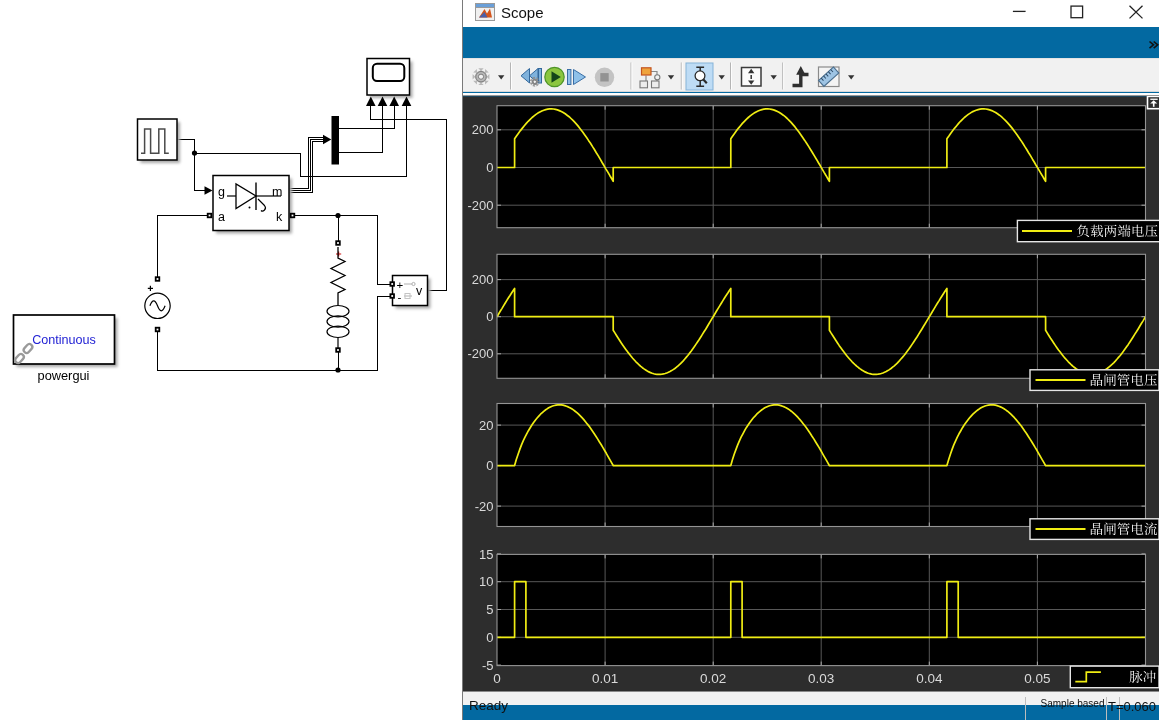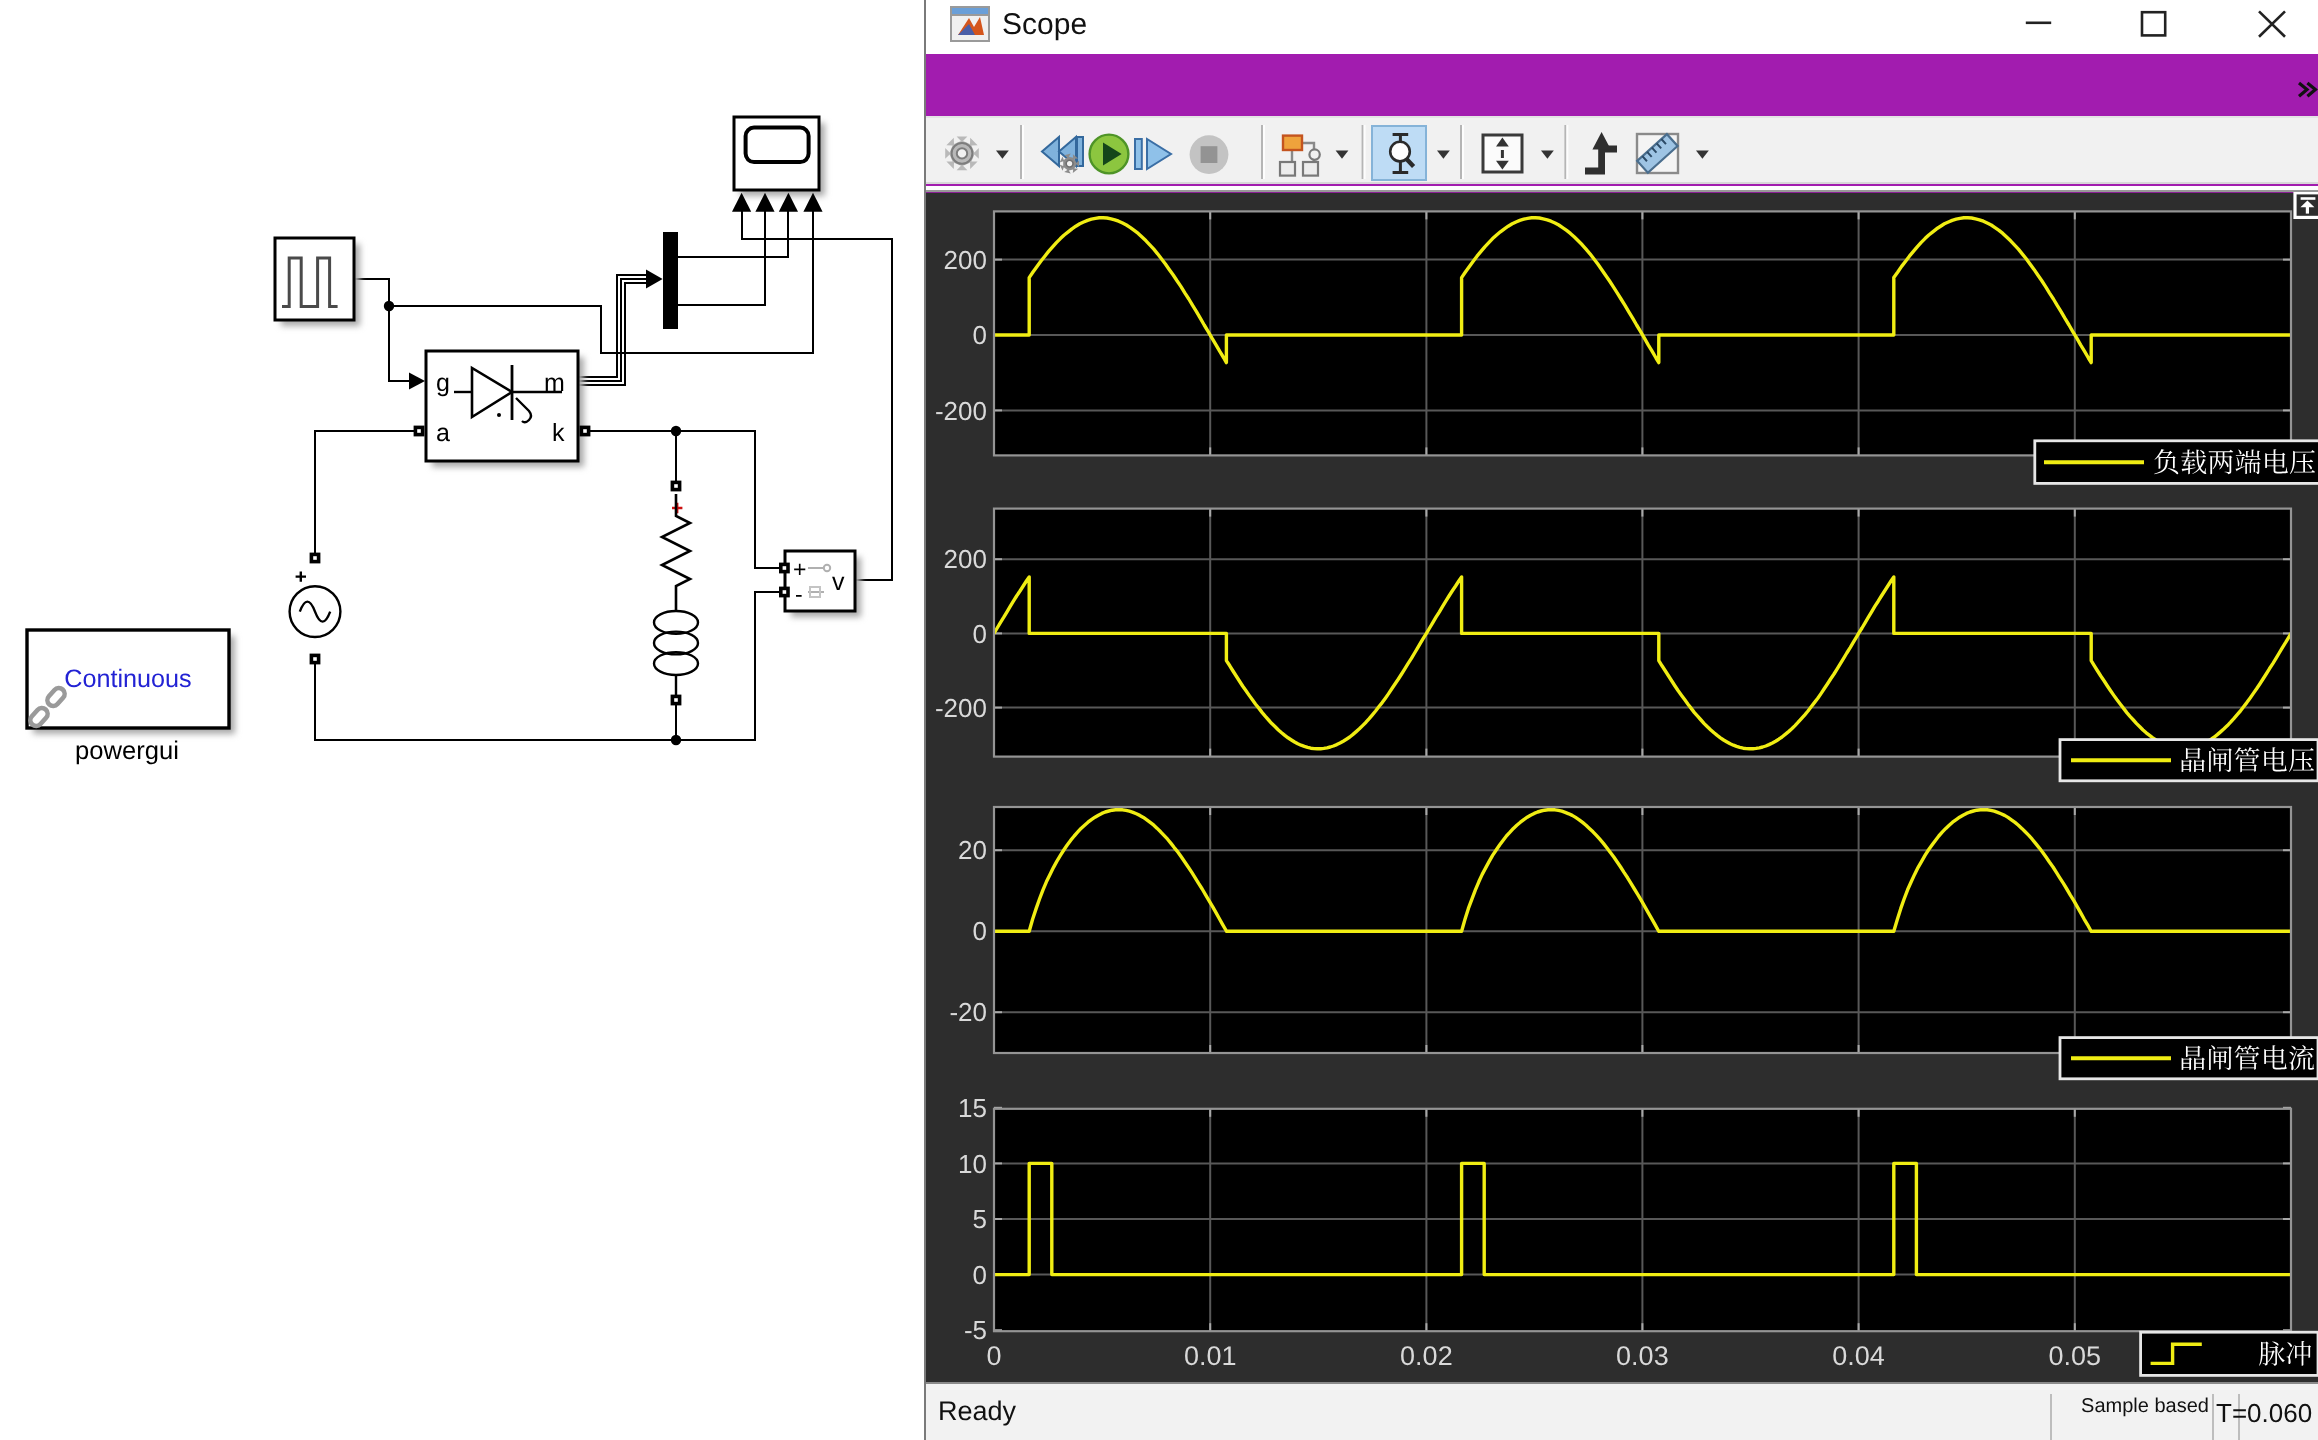--- a/index.html
+++ b/index.html
@@ -1,29 +1,29 @@
 <!DOCTYPE html>
 <html><head><meta charset="utf-8">
 <style>
 *{margin:0;padding:0;box-sizing:border-box}
 html,body{width:1159px;height:720px;overflow:hidden;background:#fff;
 font-family:"Liberation Sans",sans-serif;}
 #model{position:absolute;left:0;top:0}
-#win{position:absolute;left:462px;top:0;width:697px;height:720px;background:#a21caf;
+#win{position:absolute;left:462px;top:0;width:697px;height:720px;background:#0369a1;
 border-left:1px solid #7a7a7a}
 #tbar{position:absolute;left:0;top:0;width:697px;height:27px;background:#fff}
 #tbar .t{position:absolute;left:38px;top:4px;font-size:15px;color:#111}
 #mbar{position:absolute;left:0;top:27px;width:697px;height:31px;background:#fcfcfc}
 #mbar span{position:absolute;top:9px;font-size:15px;color:#161616;letter-spacing:0.25px}
 #tool{position:absolute;left:0;top:58px;width:697px;height:34px;background:#f1f1f1;
 border-top:1px solid #e4e4e4;border-bottom:1px solid #d8d8d8}
 #pstrip{position:absolute;left:0;top:93px;width:697px;height:3.4px;background:#fdfdfd;border-bottom:1.6px solid #989898}
 #plotsvg{position:absolute;left:0;top:96px}
 #chromesvg{position:absolute;left:0;top:0}
-#sbar{position:absolute;left:0;top:691px;width:697px;height:29px;background:#f2f2f2;border-top:1.6px solid #8a8a8a}
+#sbar{position:absolute;left:0;top:691px;width:697px;height:14px;background:#f2f2f2;border-top:1.6px solid #8a8a8a}
 #sbar .r{position:absolute;left:6px;top:6px;font-size:13.5px;color:#111}
 #sbar .b1{position:absolute;left:562px;top:5px;width:95px;height:24px;border-left:1px solid #bdbdbd;border-right:1px solid #bdbdbd;font-size:10px;color:#111;text-align:center;padding-top:1px}
 #sbar .b2{position:absolute;left:643px;top:5px;width:54px;height:24px;border-left:1px solid #bdbdbd;font-size:13px;color:#111;padding-left:1px;padding-top:2px}
 svg text{font-family:"Liberation Sans",sans-serif}
 </style></head>
 <body>
 <svg id="model" width="462" height="720" viewBox="0 0 462 720">
     <filter id="bsh" x="-20%" y="-20%" width="150%" height="150%">
       <feGaussianBlur stdDeviation="1.5"></feGaussianBlur>
     </filter>

